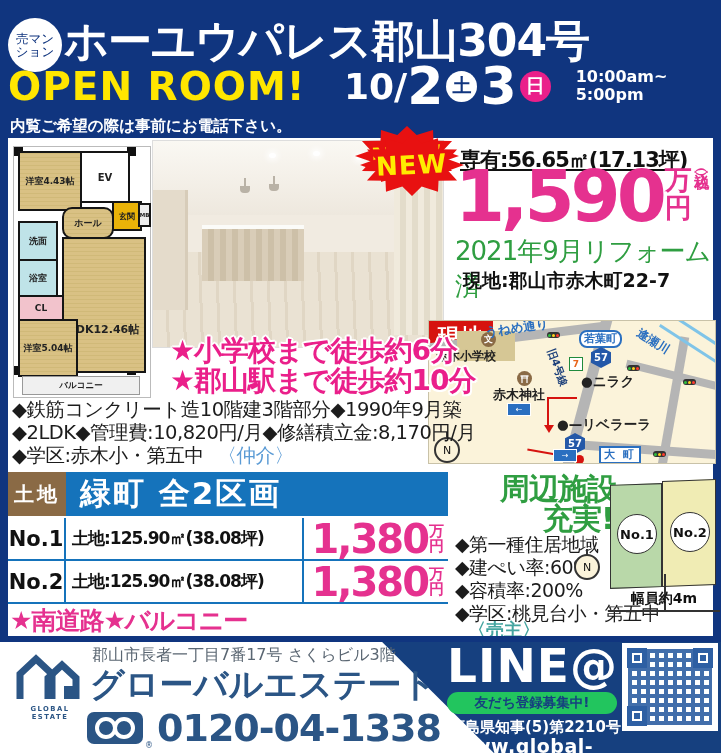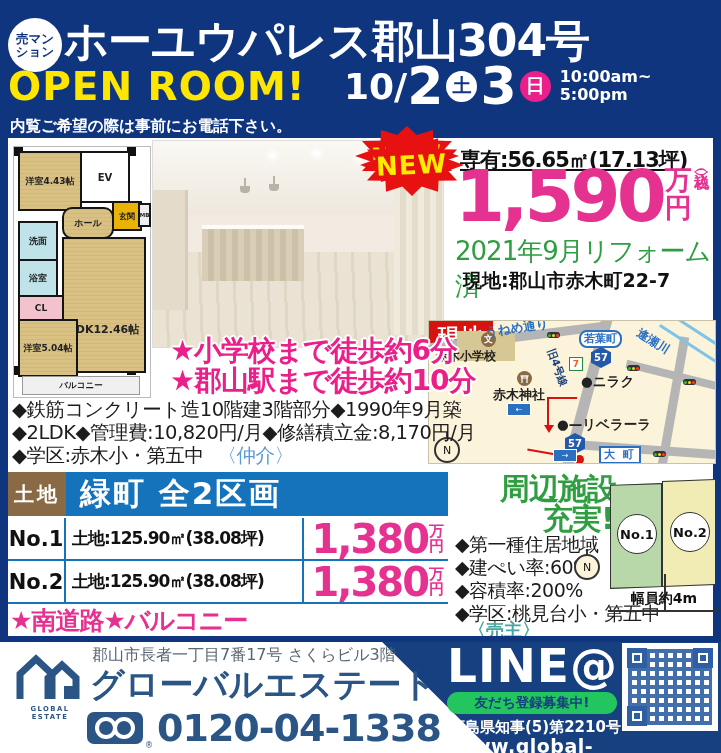--- a/index.html
+++ b/index.html
@@ -4,31 +4,31 @@
 <style>
   html,body{margin:0;padding:0;}
   body{font-family:"DejaVu Sans","Liberation Sans",sans-serif;}
   .page{position:relative;width:721px;height:753px;background:#10357f;overflow:hidden;}
   .abs{position:absolute;}
   .nosel{user-select:none;}
 
   
   .badge-circle{left:8px;top:18px;width:54px;height:54px;background:#fff;border-radius:50%;
     display:flex;flex-direction:column;align-items:center;justify-content:center;line-height:1.05;}
-  .badge-circle span{color:#10357f;font-weight:bold;font-size:12.5px;}
+  .badge-circle span{color:#10357f;font-weight:normal;font-size:12.5px;}
   .main-title{left:64px;top:12px;right:4px;color:#fff;font-weight:bold;font-size:44px;letter-spacing:-1px;white-space:nowrap;}
   .open-room{left:8px;top:64px;color:#ffe600;font-weight:bold;font-size:39px;letter-spacing:1px;white-space:nowrap;}
   .date-row{left:344px;top:60px;display:flex;align-items:center;color:#fff;font-weight:bold;}
   .d-month{font-size:36px;}
   .d-day{font-size:52px;line-height:1;}
   .dow{width:31px;height:31px;border-radius:50%;display:flex;align-items:center;justify-content:center;
     font-size:19px;margin:0 3px;}
   .dow-sat{background:#fff;color:#10357f;}
   .dow-sun{background:#ea1f8a;color:#fff;}
-  .time-col{font-size:16px;line-height:1.15;margin-left:6px;}
+  .time-col{font-size:16px;line-height:1.15;margin-left:22px;}
   .notice{left:10px;top:116px;color:#fff;font-weight:bold;font-size:15.5px;}
 
   
   .content-panel{left:8px;top:138px;width:705px;height:498px;background:#fff;}
 
   
   .floorplan{left:5px;top:8px;width:136px;height:250px;background:#fff;border:1px solid #bbb;}
   .room{position:absolute;border:2px solid #151515;display:flex;align-items:center;justify-content:center;
     font-size:9px;font-weight:bold;color:#222;text-align:center;}
   .tatami{background:repeating-linear-gradient(0deg,#d9c184 0 3px,#d0b978 3px 4px);}

